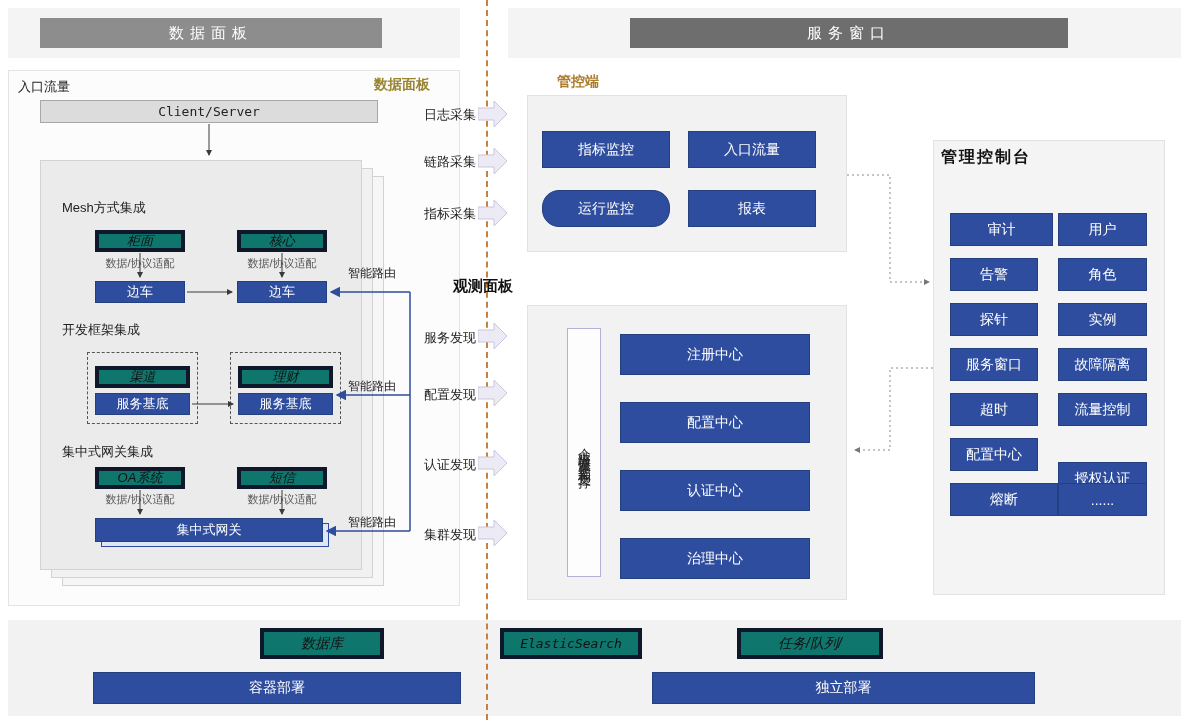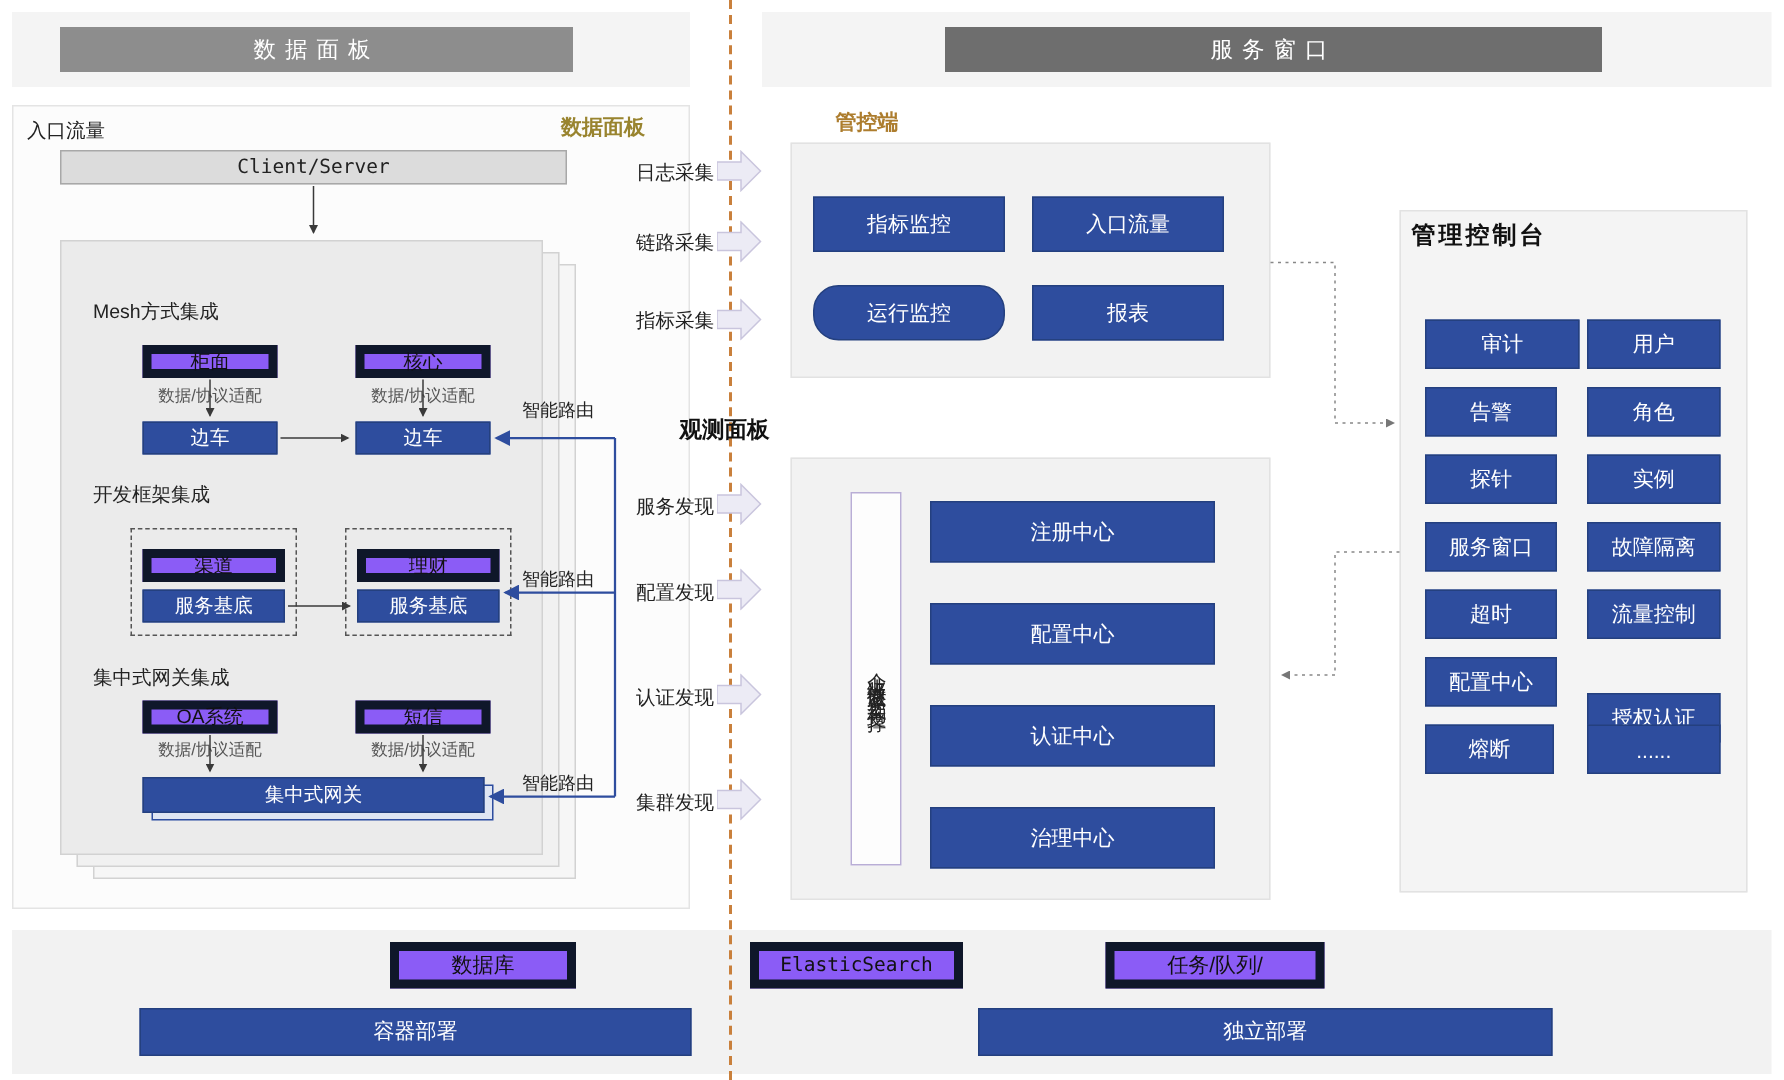--- a/index.html
+++ b/index.html
@@ -5,21 +5,21 @@
   html,body{margin:0;padding:0;background:#fff;font-family:"Liberation Sans","DejaVu Sans",sans-serif;}
   #stage{position:relative;width:1189px;height:720px;background:#fff;overflow:hidden;}
   .abs{position:absolute;box-sizing:border-box;}
   .strip{background:#f4f4f4;}
   .titlebar{color:#fff;font-size:15px;letter-spacing:6px;display:flex;align-items:center;justify-content:center;}
   .bigpanel{background:#fcfcfc;border:1px solid #e4e4e4;}
   .subpanel{background:#f2f2f2;border:1px solid #e2e2e2;}
   .stack{border:1px solid #d2d2d2;}
   .bluebox{background:#2e4d9e;border:1px solid #24407f;color:#fff;display:flex;align-items:center;justify-content:center;font-size:13px;}
   .bluebtn{background:#2e4d9e;border:1px solid #24407f;color:#fff;display:flex;align-items:center;justify-content:center;font-size:14px;}
-  .graybox{background:#8b5cf6;border:6px solid #0f172a;color:#111;display:flex;align-items:center;justify-content:center;font-size:13px;}
+  .graybox{background:#0f766e;border:4px solid #0f172a;color:#111;display:flex;align-items:center;justify-content:center;font-size:13px;font-style:italic;}
   .sect{font-size:13px;color:#222;}
   .small{font-size:11px;color:#555;text-align:center;}
   .route{font-size:12px;color:#222;}
   .gold{color:#99842f;font-weight:bold;font-size:14px;}
   .brown{color:#ad7d2e;font-weight:bold;font-size:14px;}
   .flowlabel{font-size:13px;color:#222;}
   .mono{font-family:"DejaVu Sans Mono",monospace;}
   .dashedgroup{border:1px dashed #555;background:transparent;}
   .vtext{writing-mode:vertical-rl;text-orientation:upright;display:flex;align-items:center;justify-content:center;font-size:13px;color:#222;letter-spacing:3px;background:#fdfdfd;border:1px solid #b9aed6;}
   .divider{border-left:2px dashed #c9803c;z-index:6;}
@@ -134,21 +134,21 @@
   <div class="abs bluebtn" style="left:950px;top:258px;width:88px;height:33px;">告警</div>
   <div class="abs bluebtn" style="left:1058px;top:258px;width:89px;height:33px;">角色</div>
   <div class="abs bluebtn" style="left:950px;top:303px;width:88px;height:33px;">探针</div>
   <div class="abs bluebtn" style="left:1058px;top:303px;width:89px;height:33px;">实例</div>
   <div class="abs bluebtn" style="left:950px;top:348px;width:88px;height:33px;">服务窗口</div>
   <div class="abs bluebtn" style="left:1058px;top:348px;width:89px;height:33px;">故障隔离</div>
   <div class="abs bluebtn" style="left:950px;top:393px;width:88px;height:33px;">超时</div>
   <div class="abs bluebtn" style="left:1058px;top:393px;width:89px;height:33px;">流量控制</div>
   <div class="abs bluebtn" style="left:950px;top:438px;width:88px;height:33px;">配置中心</div>
   <div class="abs bluebtn" style="left:1058px;top:438px;width:89px;height:33px;margin-top:24px;">授权认证</div>
-  <div class="abs bluebtn" style="left:950px;top:483px;width:86px;height:33px;">熔断</div>
+  <div class="abs bluebtn" style="left:950px;top:483px;width:108px;height:33px;">熔断</div>
   <div class="abs bluebtn" style="left:1058px;top:483px;width:89px;height:33px;">......</div>
 
   <svg class="lines" width="1189" height="720" viewBox="0 0 1189 720">
     <defs>
       <marker id="mDark" markerWidth="6" markerHeight="6" refX="5" refY="3" orient="auto">
           <path d="M0,0 L6,3 L0,6 z" fill="#3a3a3a"></path>
         </marker>
       <marker id="mBlue" markerWidth="7" markerHeight="7" refX="6" refY="3.5" orient="auto">
           <path d="M0,0 L7,3.5 L0,7 z" fill="#2e4d9e"></path>
         </marker>

